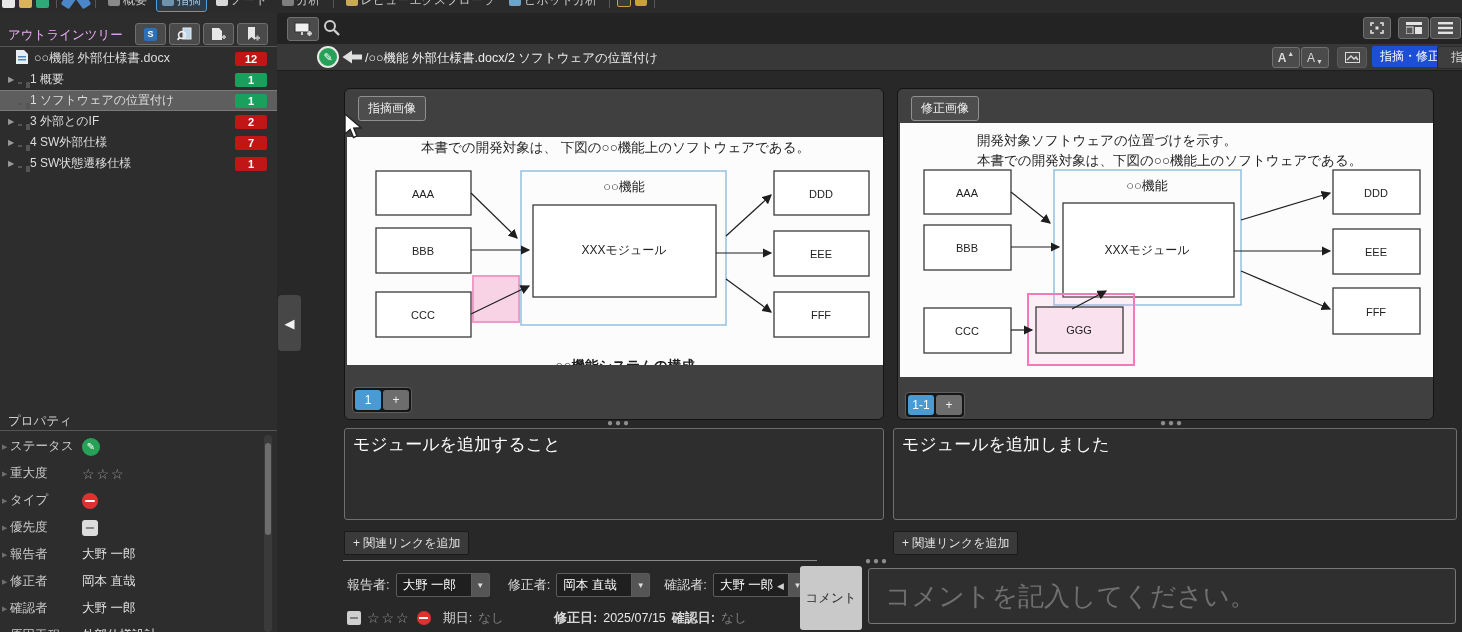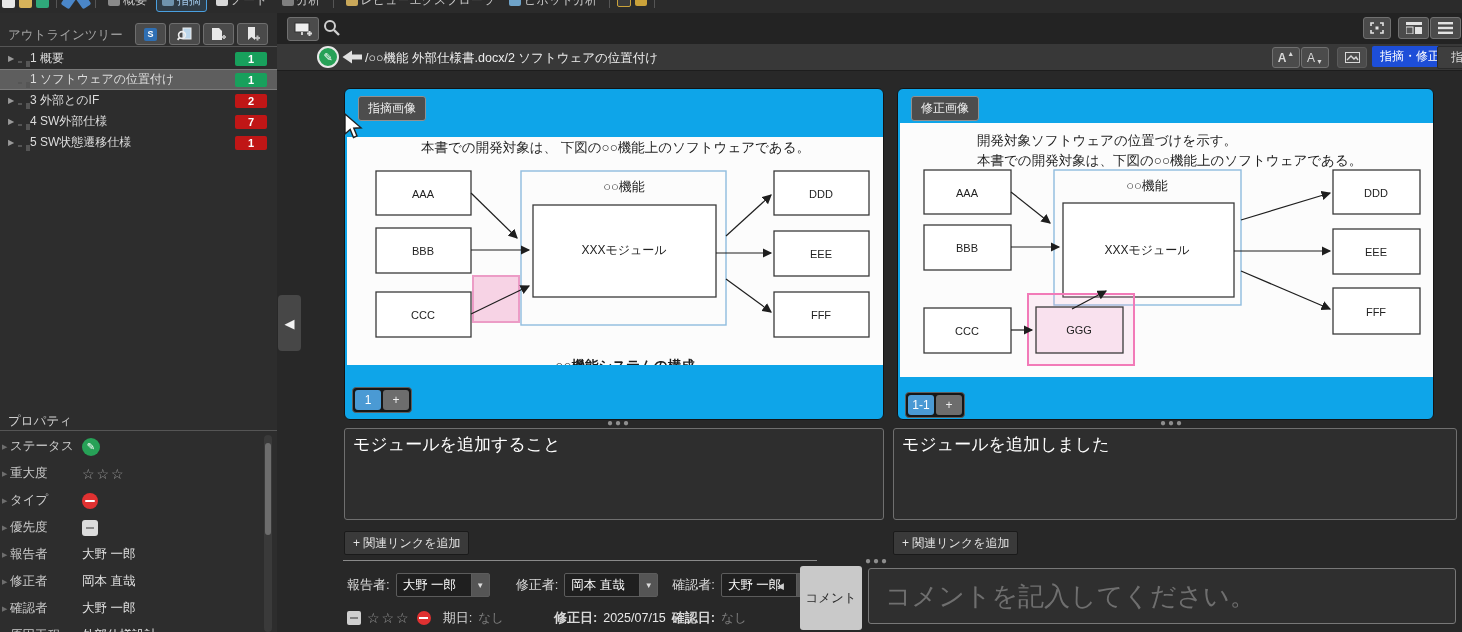--- a/index.html
+++ b/index.html
@@ -12,21 +12,21 @@
   .topbar-inner{position:absolute;left:2px;top:-12px;height:24px;display:flex;align-items:center;gap:4px;white-space:nowrap;}
   .tb-ico{width:13px;height:15px;border-radius:2px;display:inline-block;}
   .tb-sep{width:1px;height:16px;background:#555;margin:0 3px;}
   .tb-btn{display:flex;align-items:center;gap:3px;padding:2px 5px;border-radius:3px;color:#c8c8c8;font-size:12px;}
   .tb-btn.sel{border:1px solid #4aa0e0;background:#2f3c46;color:#9fc6e8;}
   .tb-glyph{width:12px;height:12px;border-radius:2px;display:inline-block;}
 
   
   .sidebar{position:absolute;left:0;top:13px;width:277px;height:619px;background:#2d2d2d;border-right:1px solid #161616;}
   .outline-header{position:absolute;left:0;top:7px;width:277px;height:28px;}
-  .outline-title{position:absolute;left:8px;top:7px;color:#a3a3a3;font-size:12.5px;}
+  .outline-title{position:absolute;left:8px;top:7px;color:#f0abfc;font-size:12.5px;}
   .oh-btn{position:absolute;top:3px;width:29px;height:20px;background:#4a4a4a;border:1px solid #6e6e6e;border-radius:3px;display:flex;align-items:center;justify-content:center;}
   .outline-divider{position:absolute;left:0;top:33px;width:277px;height:1px;background:#555;}
   .tree{position:absolute;left:0;top:35px;width:277px;}
   .trow{position:relative;height:21px;display:flex;align-items:center;color:#ddd;font-size:12px;}
   .trow.sel{background:#5e5e5e;border-top:1px solid #7a7a7a;border-bottom:1px solid #7a7a7a;height:19px;}
   .texp{width:10px;text-align:center;color:#9a9a9a;font-size:8px;margin-left:6px;flex:0 0 auto;}
   .tico{flex:0 0 auto;margin-right:6px;}
   .tlabel{flex:1 1 auto;overflow:hidden;white-space:nowrap;}
   .badge{flex:0 0 auto;width:32px;height:14px;border-radius:2px;color:#fff;font-size:11px;font-weight:bold;display:flex;align-items:center;justify-content:center;margin-right:10px;}
   .badge.red{background:#c01616;}
@@ -59,21 +59,21 @@
   .mbtn{position:absolute;background:#4b4b4b;border:1px solid #707070;border-radius:3px;display:flex;align-items:center;justify-content:center;color:#d8d8d8;}
   .mbtn.noborder{border-color:#5a5a5a;}
   .crumb-status{position:absolute;left:40px;top:2px;width:22px;height:22px;border-radius:50%;background:#27a157;border:2px solid #e8e8e8;box-sizing:border-box;display:flex;align-items:center;justify-content:center;color:#fff;font-size:11px;}
   .crumb-text{position:absolute;left:88px;top:6px;color:#ececec;font-size:12.5px;white-space:nowrap;}
   .toggle-btn{position:absolute;top:2px;height:21px;border-radius:2px;display:flex;align-items:center;justify-content:center;font-size:12px;padding:0 7px;}
   .toggle-btn.active{background:#1d4ed8;color:#fff;}
   .toggle-btn.idle{background:#3e3e3e;color:#d8d8d8;border:1px solid #2a2a2a;}
   .collapse-handle{position:absolute;left:1px;top:282px;width:23px;height:56px;background:#474747;border-radius:4px;display:flex;align-items:center;justify-content:center;color:#f2f2f2;font-size:13px;}
 
   
-  .panel{position:absolute;top:75px;height:332px;background:#0ea5e9;border-radius:6px;border:1px solid #141414;box-sizing:border-box;}
+  .panel{position:absolute;top:75px;height:332px;background:#404040;border-radius:6px;border:1px solid #141414;box-sizing:border-box;}
   .chip{position:absolute;left:13px;top:7px;padding:3px 9px;background:#4d4d4d;border:1px solid #909090;border-radius:3px;color:#f0f0f0;font-size:12px;}
   .imgarea{position:absolute;background:#fcfcfc;overflow:hidden;}
   .pagetabs{position:absolute;left:7px;background:#161616;border:1px solid #5e5e5e;border-radius:4px;padding:2px;display:flex;gap:2px;}
   .ptab{min-width:20px;height:20px;border-radius:3px;display:flex;align-items:center;justify-content:center;font-size:12px;padding:0 3px;}
   .ptab.blue{background:#4a9ad4;color:#fff;}
   .ptab.gray{background:#6d6d6d;color:#efefef;}
   .dots{position:absolute;color:#8e8e8e;font-size:10px;letter-spacing:2px;}
 
   
   .note{position:absolute;top:415px;height:92px;background:#2e2e2e;border:1px solid #6f6f6f;border-radius:3px;box-sizing:border-box;color:#fff;font-size:17px;padding:4px 8px;}
@@ -170,20 +170,30 @@
         <svg width="14" height="14" viewBox="0 0 14 14">
             <path d="M2 0 h7 v13 l-3.5 -3 l-3.5 3 z" fill="#e8e8e8"></path>
             <line x1="9" y1="11" x2="14" y2="11" stroke="#bbb" stroke-width="2"></line>
             <line x1="11.5" y1="8.5" x2="11.5" y2="13.5" stroke="#bbb" stroke-width="2"></line>
           </svg>
       </div>
     </div>
     <div class="outline-divider"></div>
 
     <div class="tree">
+      <div class="trow">
+        <span class="texp"></span>
+        <span class="tico"><svg width="12" height="14" viewBox="0 0 12 14">
+              <path d="M0 0 h8 l4 4 v10 h-12 z" fill="#e9eef5"></path>
+              <rect x="2" y="6" width="8" height="1.5" fill="#4a86c8"></rect>
+              <rect x="2" y="9" width="8" height="1.5" fill="#4a86c8"></rect>
+            </svg></span>
+        <span class="tlabel" style="font-size:12.5px;">○○機能 外部仕様書.docx</span>
+        <span class="badge red">12</span>
+      </div>
       <div class="trow">
         <span class="texp">▶</span>
         <span style="width:8px;"></span>
         <span class="tico"><span class="secico"></span></span>
         <span class="tlabel">1 概要</span>
         <span class="badge green">1</span>
       </div>
       <div class="trow sel">
         <span class="texp"></span>
         <span style="width:8px;"></span>
@@ -434,21 +444,21 @@
 
     <div class="footer-line"></div>
     <div class="dots" style="left:588px;top:542px;">●●●</div>
 
     <div class="frow1">
       <span class="flabel">報告者:</span>
       <span class="fselect">
           <span class="selval">大野 一郎</span>
           <span class="selarw">▼</span>
         </span>
-      <span class="flabel" style="margin-left:20px;">修正者:</span>
+      <span class="flabel" style="margin-left:12px;">修正者:</span>
       <span class="fselect">
           <span class="selval">岡本 直哉</span>
           <span class="selarw">▼</span>
         </span>
       <span class="flabel" style="margin-left:8px;">確認者:</span>
       <span class="fselect">
           <span class="selval">大野 一郎</span>
           <span class="selarw">▼</span>
         </span>
     </div>

